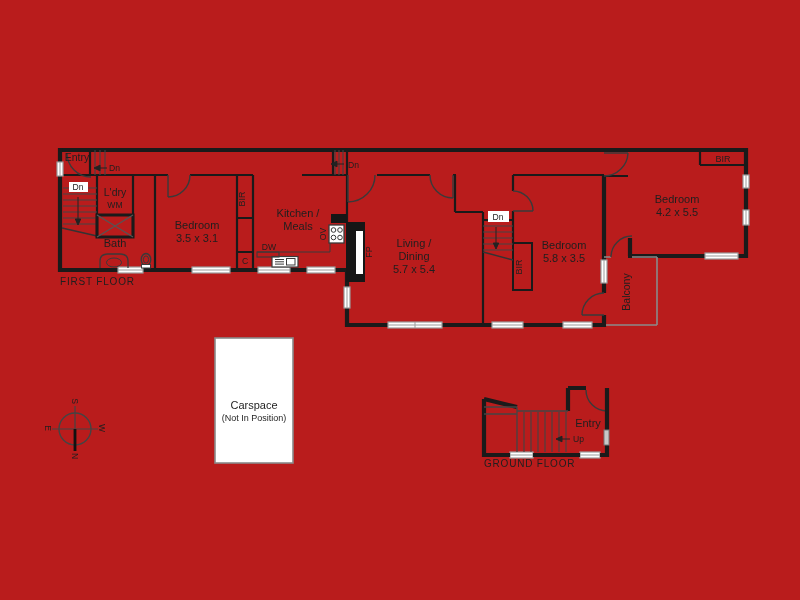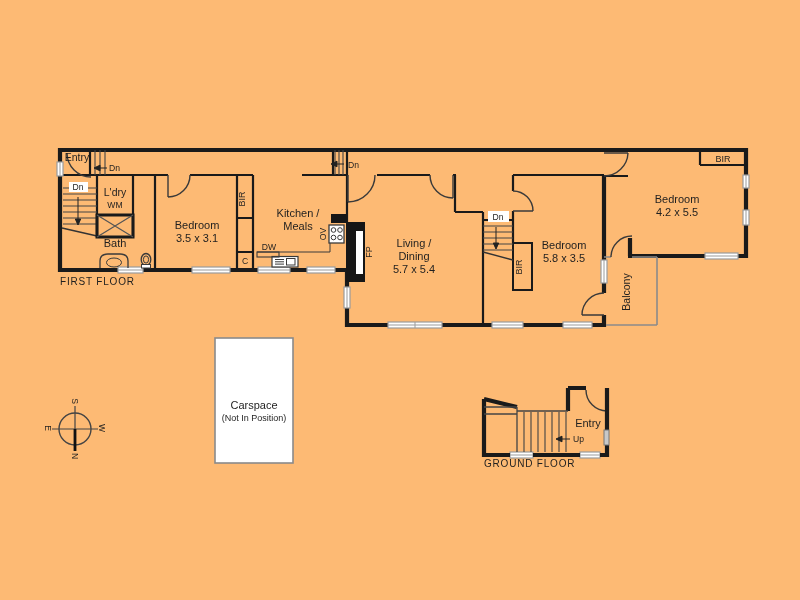--- a/index.html
+++ b/index.html
@@ -1,16 +1,16 @@
 <!DOCTYPE html>
 <html><head>
 <meta charset="utf-8">
 <style>
   html,body{margin:0;padding:0;background:#fff;}
-  .canvas{position:relative;width:800px;height:600px;background:#fdba74;overflow:hidden;
+  .canvas{position:relative;width:800px;height:600px;background:#b91c1c;overflow:hidden;
           font-family:"Liberation Sans",sans-serif;text-align:center;}
   svg{display:block;}
   svg text{font-family:"Liberation Sans",sans-serif;fill:#1f1f1f;}
   .t11{font-size:11px;}
   .t10{font-size:10.5px;}
   .t9{font-size:9px;}
   .t85{font-size:8.6px;}
   .floorlbl{font-size:10px;letter-spacing:.8px;}
   .mid{text-anchor:middle;}
 </style>

